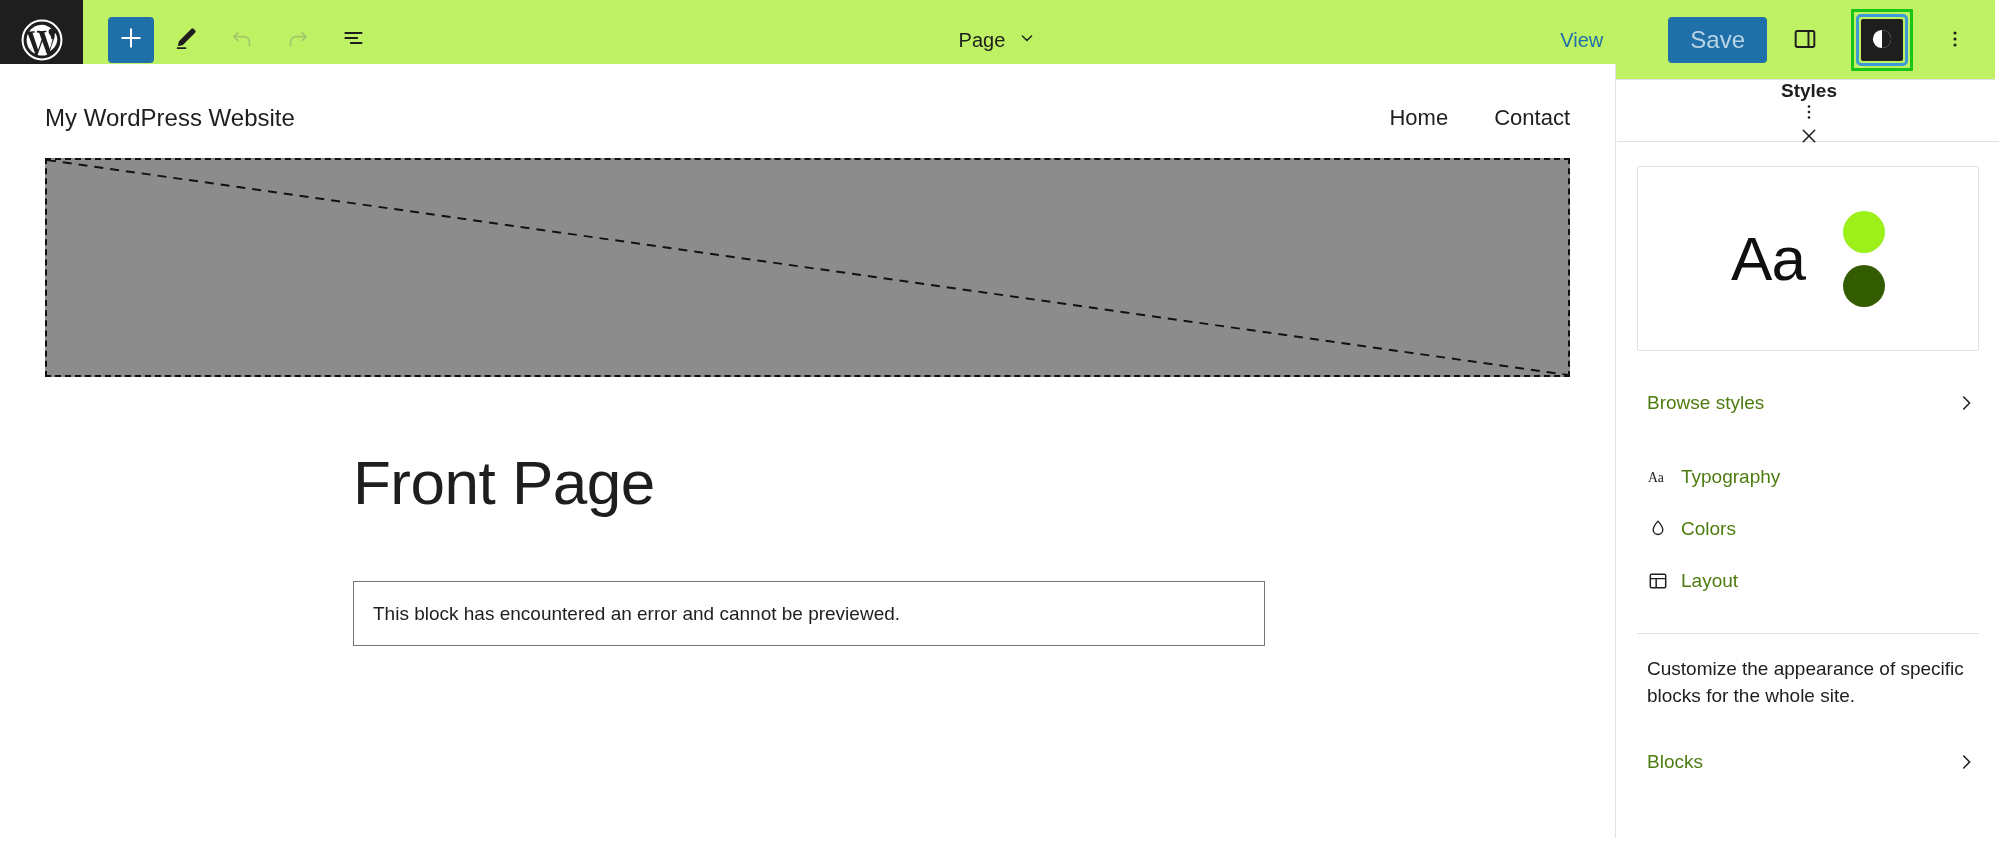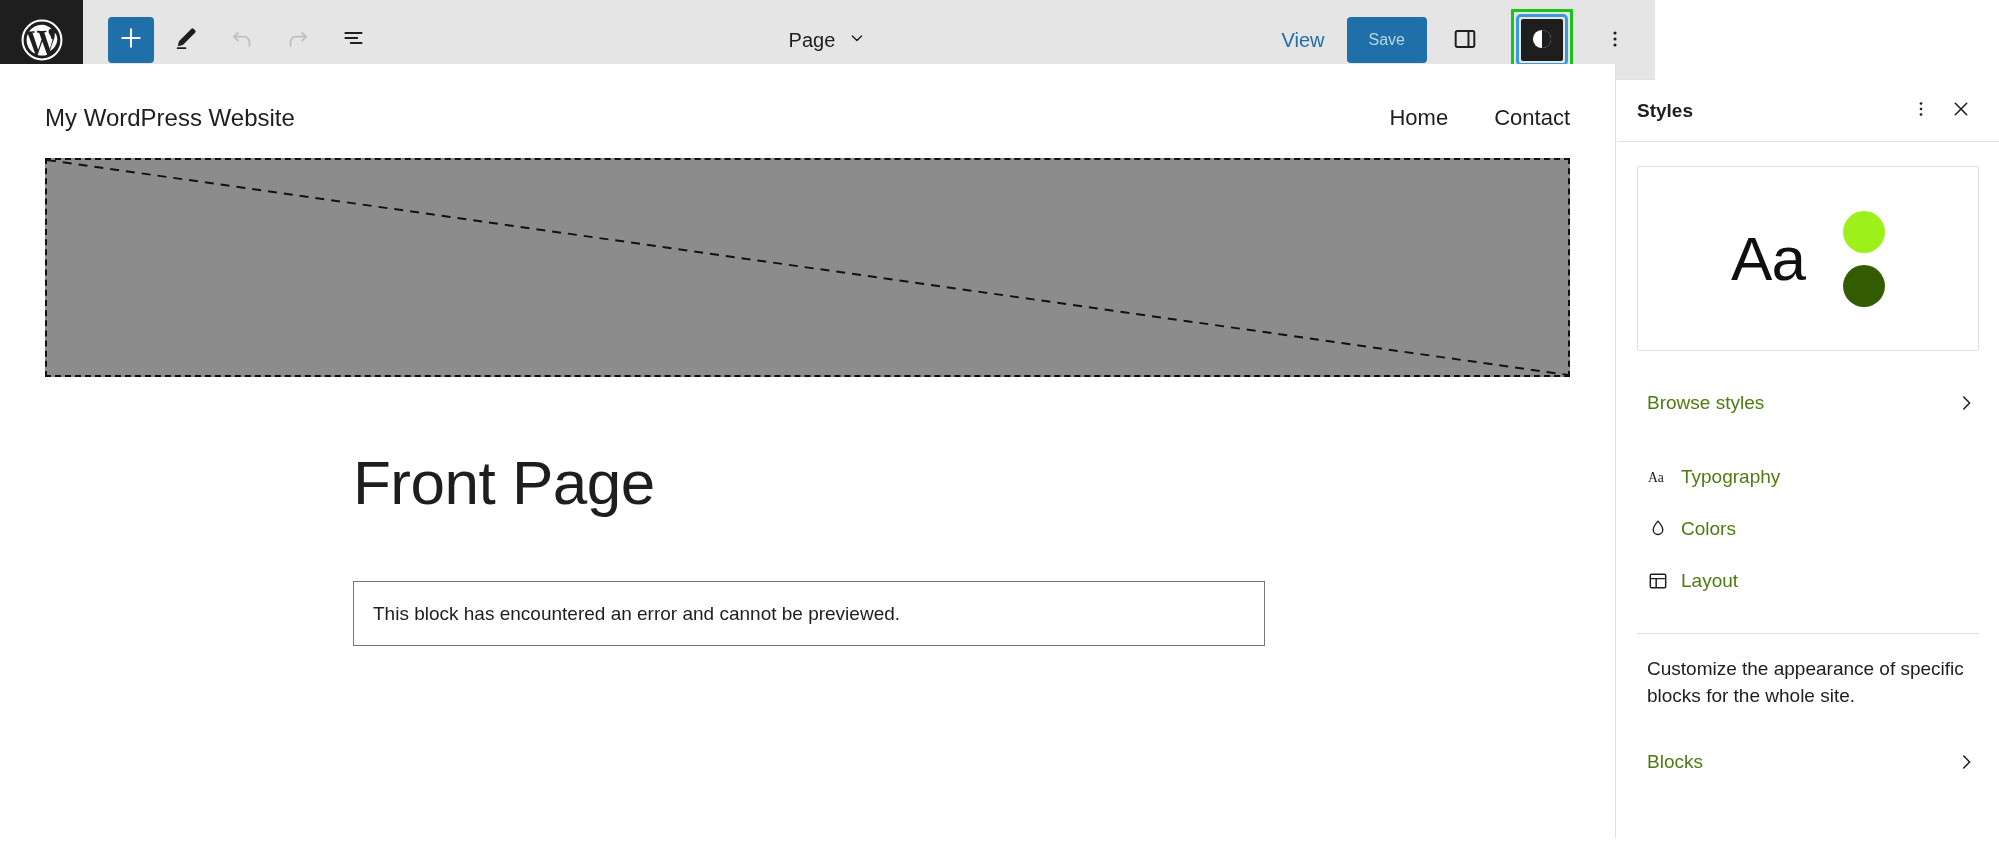--- a/index.html
+++ b/index.html
@@ -9,22 +9,22 @@
     background: #ffffff;
     font-family: "Liberation Sans", sans-serif;
     -webkit-font-smoothing: antialiased;
   }
 
   #app { position: relative; width: 1999px; height: 854px; }
 
   
   .topbar {
     position: absolute; top: 0; left: 0;
-    width: 1655px; height: 80px;
-    background: #e5e5e5;
+    width: 1995px; height: 80px;
+    background: #bef264;
     border-bottom: 1px solid #e0e0e0;
     display: flex; align-items: center;
   }
   .wp-logo-btn {
     width: 83px; height: 80px;
     background: #1e1e1e;
     display: flex; align-items: center; justify-content: center;
     flex: 0 0 auto;
   }
   .wp-logo-btn svg { display: block; }
@@ -67,23 +67,23 @@
     padding-right: 16px;
   }
   .view-link {
     font-size: 20px; color: #1f6fa8;
     padding: 0 22px; cursor: pointer;
     text-decoration: none;
   }
   .save-btn {
     background: #1f6fa8; color: #b9d4e6;
     border: none; border-radius: 4px;
-    font-size: 16px; font-family: inherit;
+    font-size: 24px; font-family: inherit;
     padding: 0 22px; height: 46px;
-    cursor: pointer; line-height: 46px;
+    cursor: pointer; line-height: 46px; margin-left: 43px;
   }
   .icon-btn {
     width: 48px; height: 48px;
     display: flex; align-items: center; justify-content: center;
     background: transparent; border: none; cursor: pointer;
     margin-left: 14px;
   }
   
   .styles-btn-wrap {
     position: relative;
@@ -163,20 +163,21 @@
     left: 1617px; top: 80px;
     width: 382px; height: 774px;
     background: #ffffff;
     overflow: hidden;
   }
   .sb-header {
     height: 62px;
     display: flex; align-items: center;
     padding: 0 18px 0 20px;
     border-bottom: 1px solid #e0e0e0;
+    flex-direction: column;
   }
   .sb-title { font-size: 19px; font-weight: bold; color: #1e1e1e; flex: 1; }
   .sb-hdr-btn {
     width: 40px; height: 40px;
     display: flex; align-items: center; justify-content: center;
     background: transparent; border: none; cursor: pointer;
   }
 
   .style-preview-card {
     margin: 24px 20px 0 20px;

